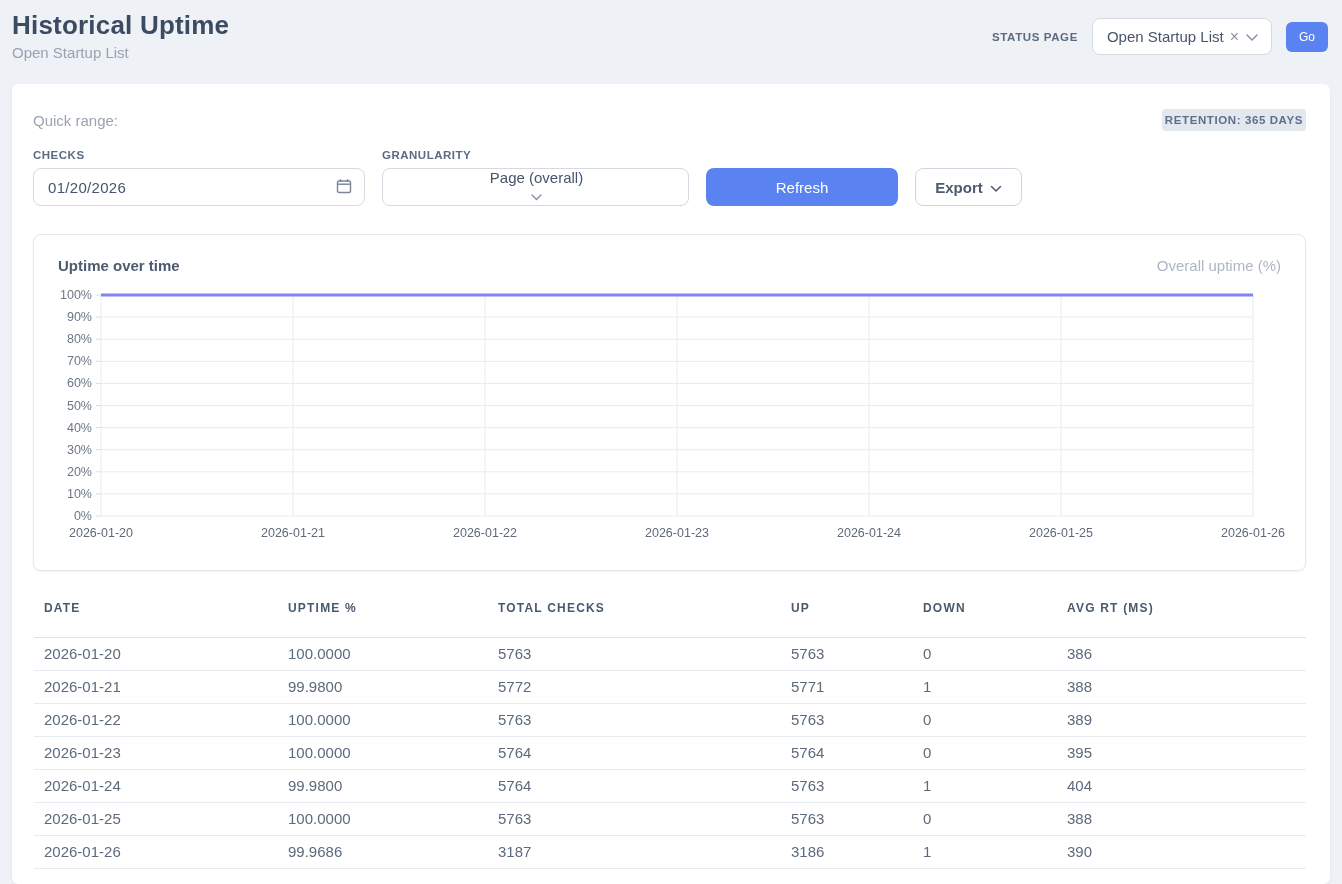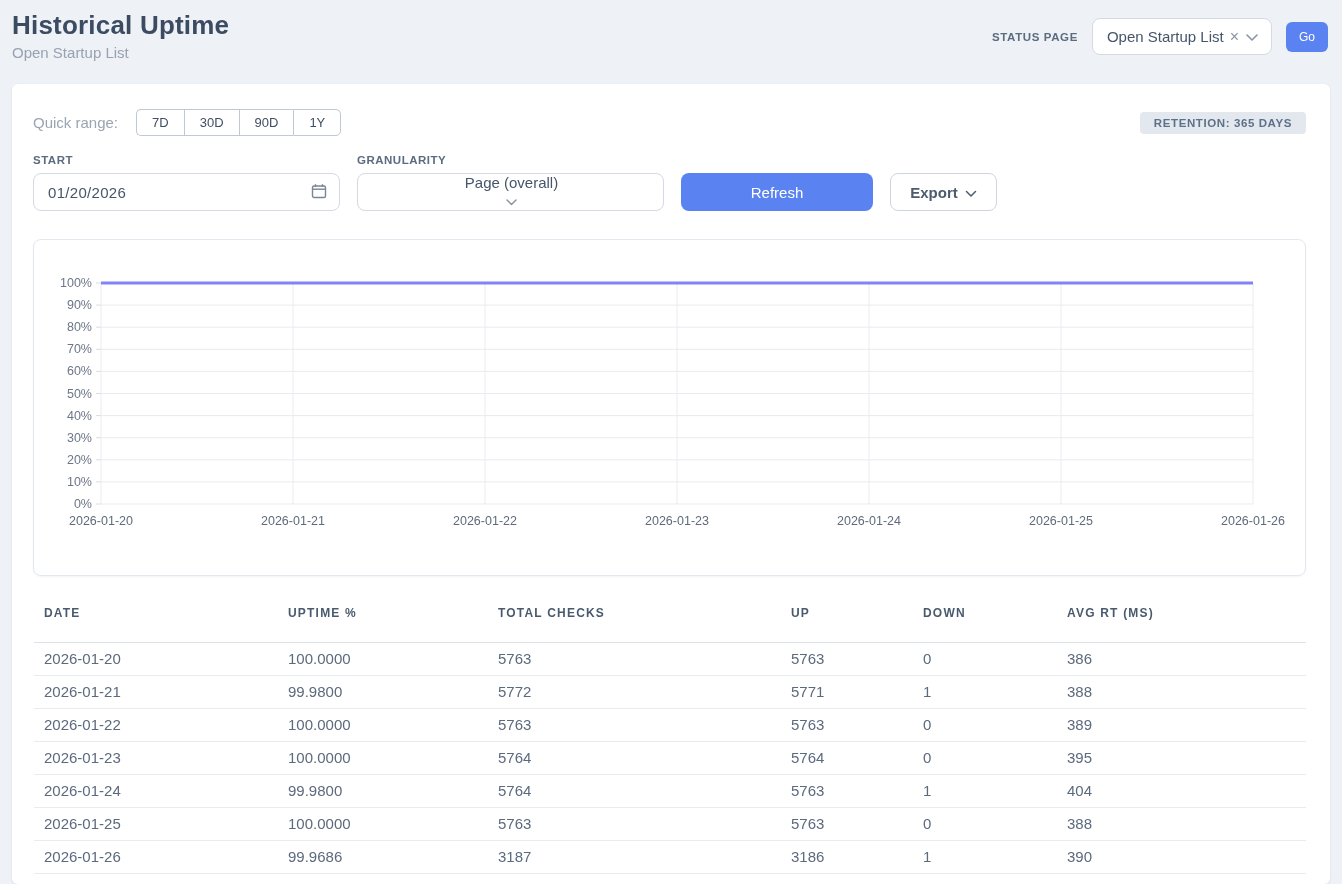--- a/index.html
+++ b/index.html
@@ -46,32 +46,32 @@
   .seg-group { display:flex; }
   .seg-btn {
     height:27px; padding:0 15px; background:#fff; cursor:pointer;
     border:1px solid #bfc8d4; border-right-width:0;
     font-size:13px; color:#3f4f63; font-family:inherit;
   }
   .seg-btn:first-child { border-radius:5px 0 0 5px; }
   .seg-btn:last-child { border-radius:0 5px 5px 0; border-right-width:1px; }
   .retention-badge {
     background:#e3e8ef; color:#5d7089; font-size:11.5px; font-weight:700;
-    letter-spacing:.6px; padding:5px 14px; border-radius:4px;
+    letter-spacing:.6px; padding:5px 3px; border-radius:4px;
   }
   
   .row-fields { display:flex; align-items:flex-end; gap:17px; margin-top:18px; }
   .field { display:flex; flex-direction:column; }
   .field-label { font-size:11.5px; font-weight:700; letter-spacing:.5px; color:#5b6b80; margin-bottom:7px; }
   .input-box {
     height:38px; border:1px solid #d5dae2; border-radius:8px; background:#fff;
     display:flex; align-items:center; justify-content:space-between;
     padding:0 12px 0 14px; font-size:15px; color:#46556a; cursor:pointer;
   }
-  .w-date { width:307px; }
+  .w-date { width:332px; }
   .w-gran { width:307px;flex-direction:column; }
   .date-text { letter-spacing:.3px; }
   .btn-refresh {
     height:38px; width:192px; border:none; border-radius:8px;
     background:#5b82f1; color:#fff; font-size:15px; cursor:pointer; font-family:inherit;
   }
   .btn-export {
     height:38px; width:107px; border:1px solid #cfd5de; border-radius:8px;
     background:#fff; color:#4d5b6e; font-size:15px; cursor:pointer; font-family:inherit;
     display:flex; align-items:center; justify-content:center; gap:7px;font-weight:bold;
@@ -119,33 +119,27 @@
     </div>
     <button class="btn-go">Go</button>
   </div>
 </div>
 
 <div class="main-card">
 
   <div class="row-quick">
     <div class="quick-left">
       <span class="quick-label">Quick range:</span>
-      <div class="seg-group">
-        <button class="seg-btn">7D</button>
-        <button class="seg-btn">30D</button>
-        <button class="seg-btn">90D</button>
-        <button class="seg-btn">1Y</button>
-      </div>
     </div>
     <span class="retention-badge">RETENTION: 365 DAYS</span>
   </div>
 
   <div class="row-fields">
     <div class="field">
-      <span class="field-label">START</span>
+      <span class="field-label">CHECKS</span>
       <div class="input-box w-date">
         <span class="date-text">01/20/2026</span>
         <span>
           <svg width="16" height="16" viewBox="0 0 16 16">
               <rect x="1.5" y="3" width="13" height="11.5" rx="1.5" fill="none" stroke="#7a8696" stroke-width="1.4"></rect>
               <line x1="4.5" y1="1.2" x2="4.5" y2="4" stroke="#7a8696" stroke-width="1.4"></line>
               <line x1="11.5" y1="1.2" x2="11.5" y2="4" stroke="#7a8696" stroke-width="1.4"></line>
               <line x1="1.5" y1="6.2" x2="14.5" y2="6.2" stroke="#7a8696" stroke-width="1.4"></line>
             </svg>
         </span>
@@ -167,20 +161,24 @@
       <span>Export</span>
       <span>
         <svg width="12" height="8" viewBox="0 0 12 8">
             <polyline points="1.5,1.5 6,6 10.5,1.5" fill="none" stroke="#4d5b6e" stroke-width="1.5" stroke-linecap="round" stroke-linejoin="round"></polyline>
           </svg>
       </span>
     </button>
   </div>
 
   <div class="chart-panel">
+    <div class="chart-head">
+      <span class="chart-title">Uptime over time</span>
+      <span class="chart-legend">Overall uptime (%)</span>
+    </div>
     <svg class="chart-svg" width="1227" height="262" viewBox="0 0 1227 262">
         <line x1="43" y1="232" x2="1195" y2="232" stroke="#e8ebef" stroke-width="1"></line>
         <line x1="38" y1="232" x2="43" y2="232" stroke="#d8dce2" stroke-width="1"></line>
         <text x="34" y="236" text-anchor="end" fill="#6b7787" font-size="12.5px" font-family="Liberation Sans, sans-serif">0%</text>
         <line x1="43" y1="209.9" x2="1195" y2="209.9" stroke="#e8ebef" stroke-width="1"></line>
         <line x1="38" y1="209.9" x2="43" y2="209.9" stroke="#d8dce2" stroke-width="1"></line>
         <text x="34" y="213.9" text-anchor="end" fill="#6b7787" font-size="12.5px" font-family="Liberation Sans, sans-serif">10%</text>
         <line x1="43" y1="187.8" x2="1195" y2="187.8" stroke="#e8ebef" stroke-width="1"></line>
         <line x1="38" y1="187.8" x2="43" y2="187.8" stroke="#d8dce2" stroke-width="1"></line>
         <text x="34" y="191.8" text-anchor="end" fill="#6b7787" font-size="12.5px" font-family="Liberation Sans, sans-serif">20%</text>

